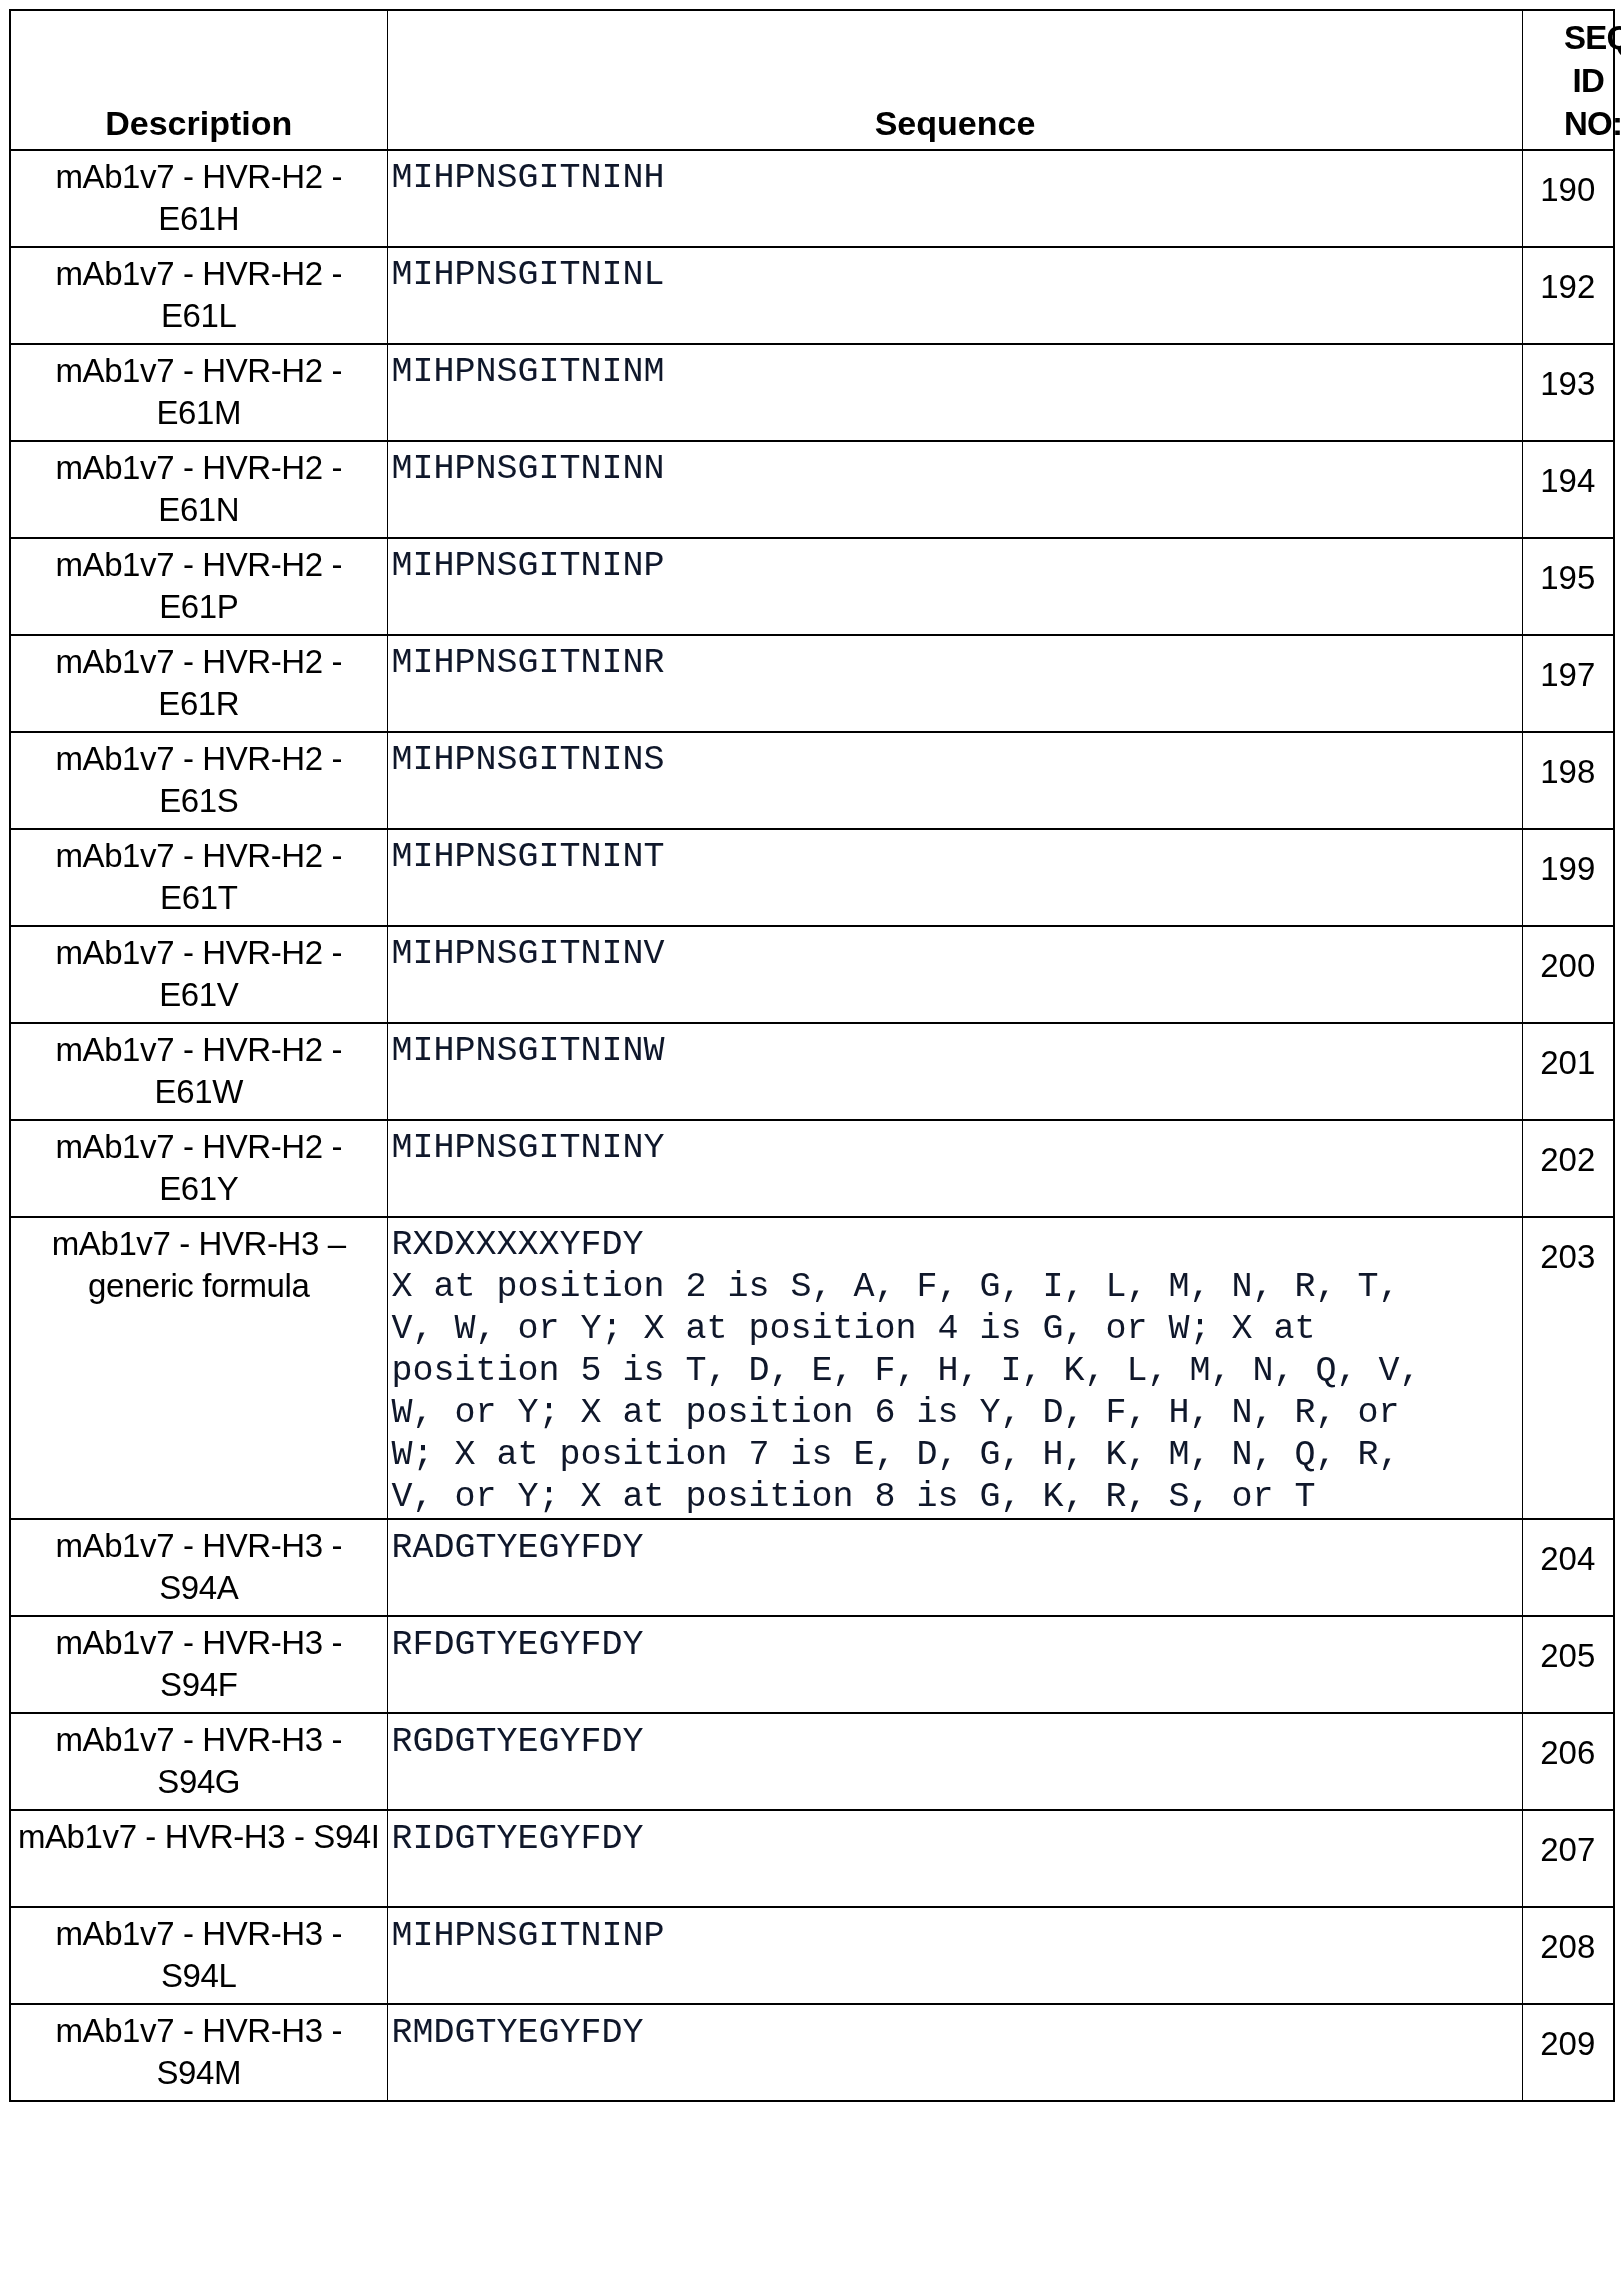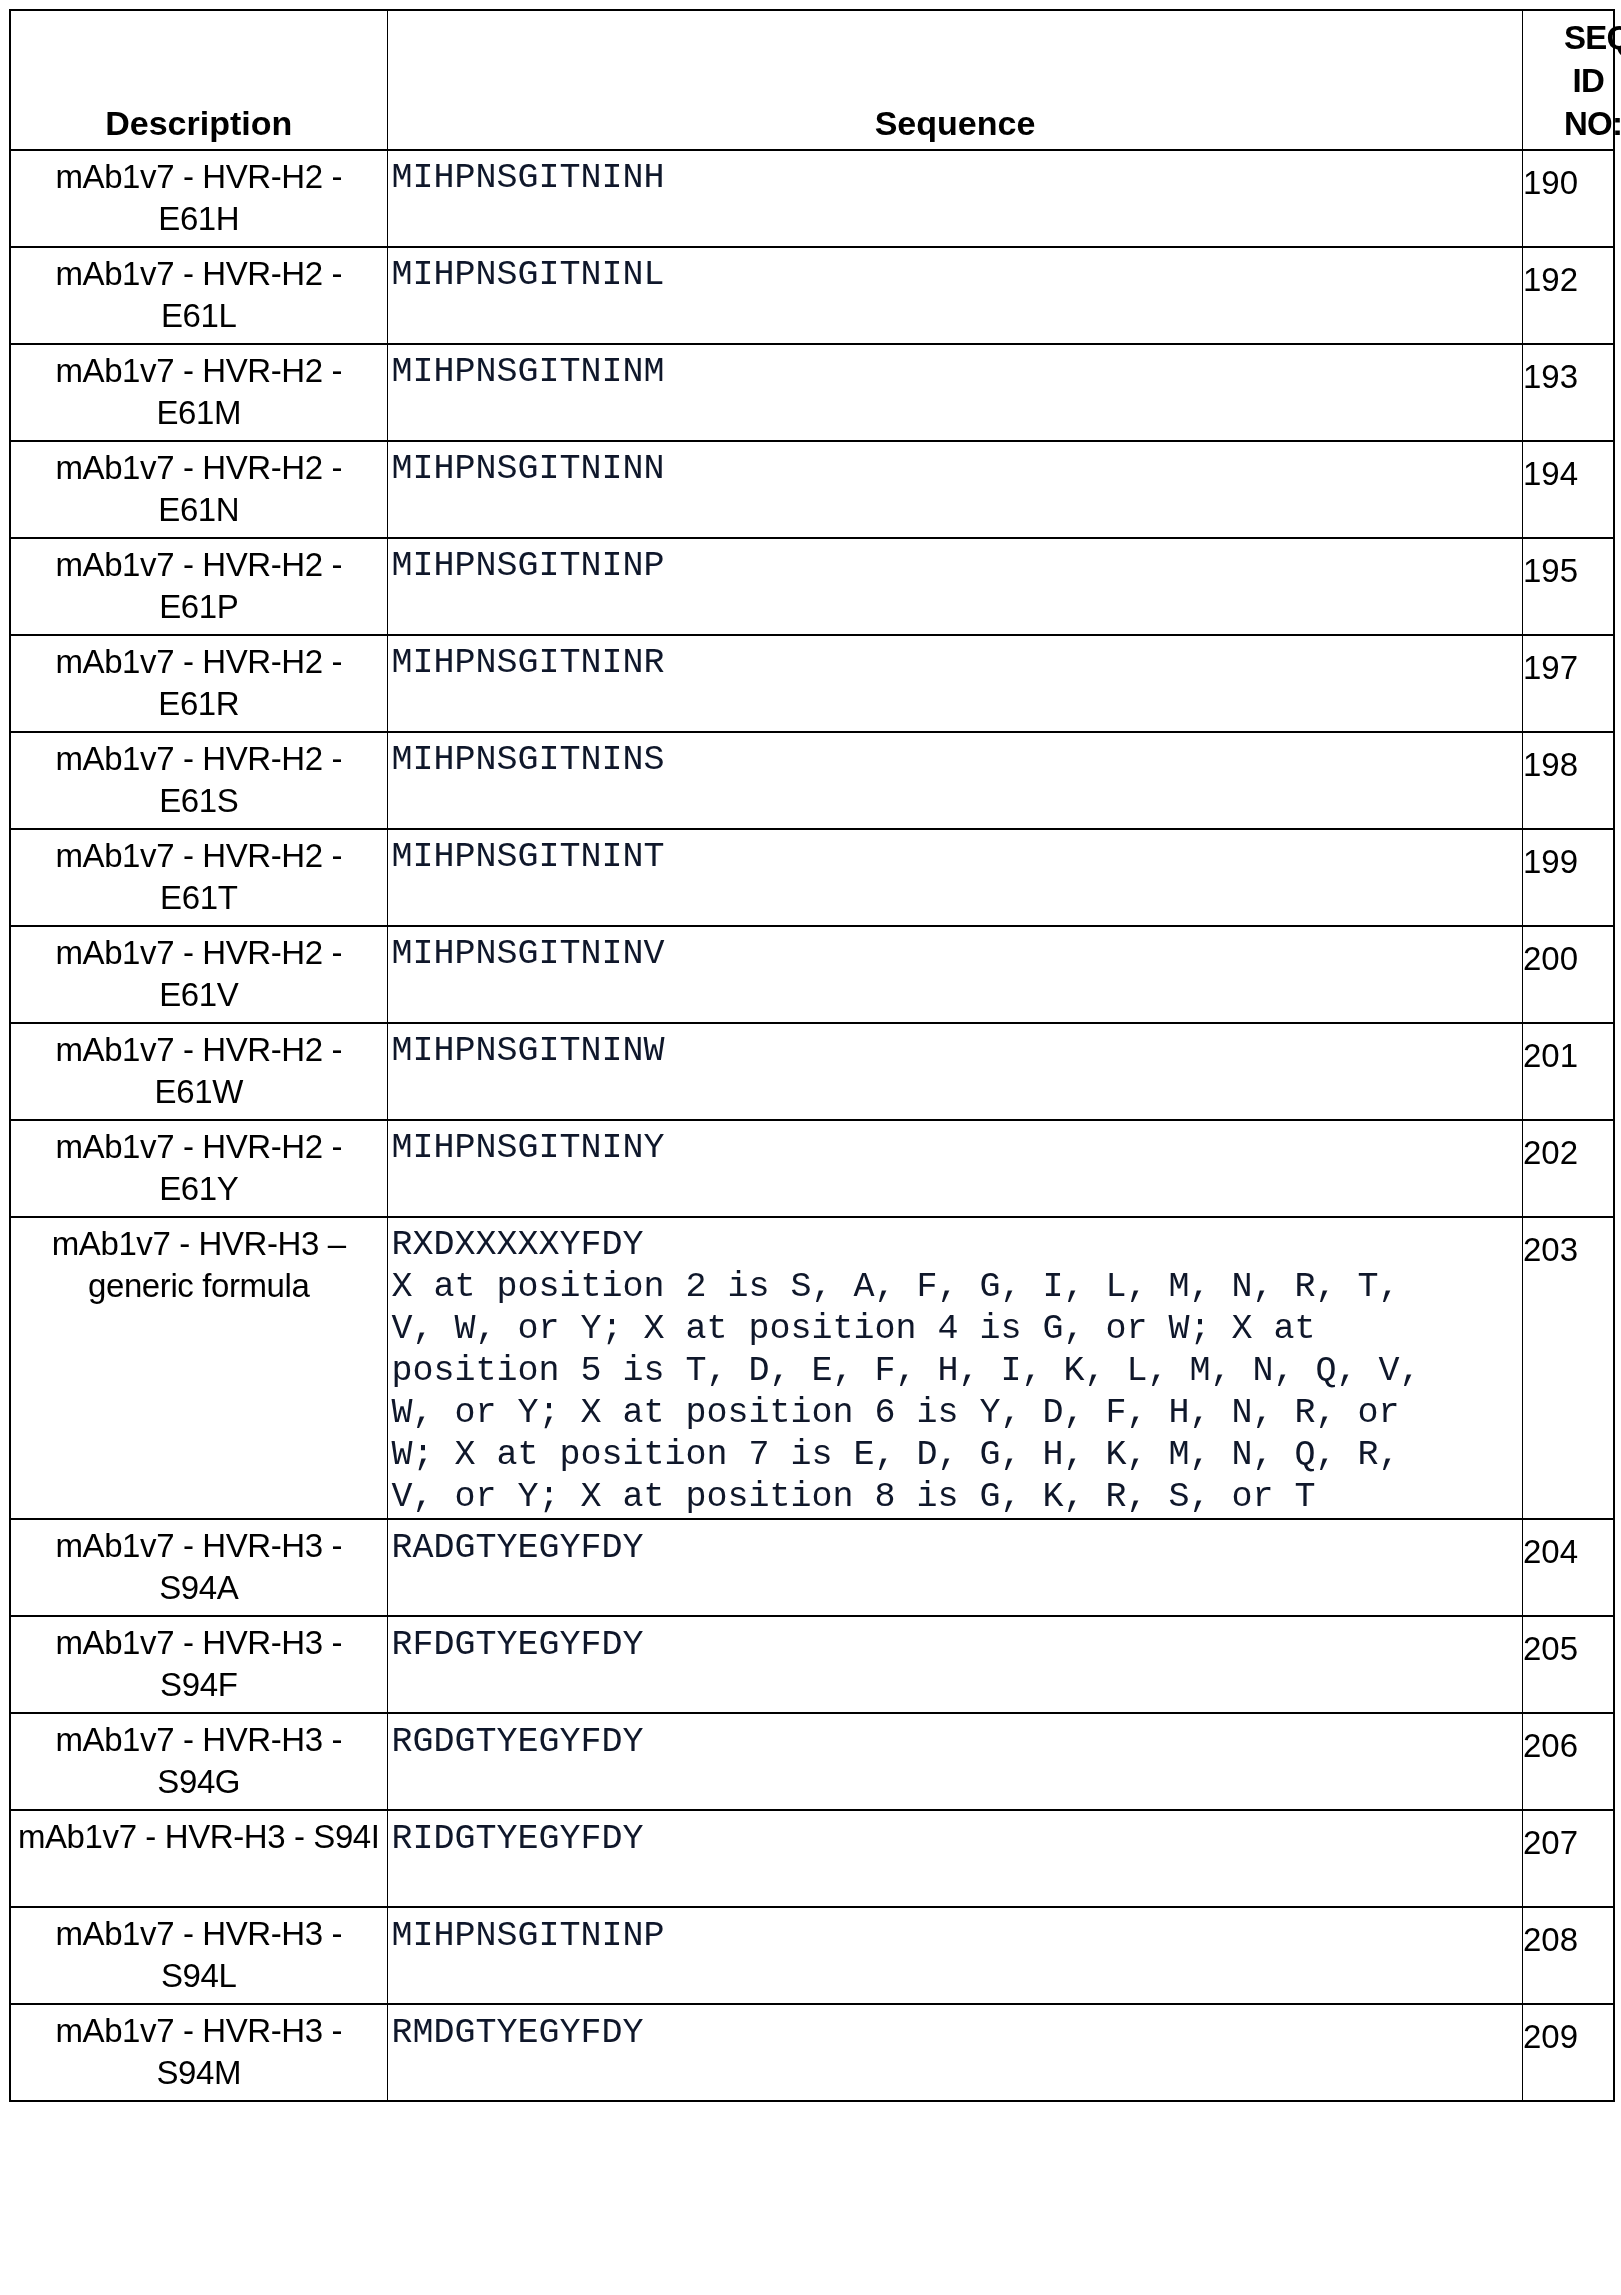--- a/index.html
+++ b/index.html
@@ -73,22 +73,22 @@
     padding: 6.8px 0 0 3.4px;
     white-space: pre-wrap;
     word-break: normal;
     color: #0f172a;
   }
   td.seq .line { display: block; }
   td.sid {
     font-family: "Liberation Sans", sans-serif;
     font-size: 33px;
     line-height: 42px;
-    text-align: left;
-    padding-top: 11px;
+    text-align: center;
+    padding-top: 18px;
   }
 </style>
 </head>
 <body>
 
 <table class="seq-table">
   <colgroup>
     <col class="c-desc">
     <col class="c-seq">
     <col class="c-id">

